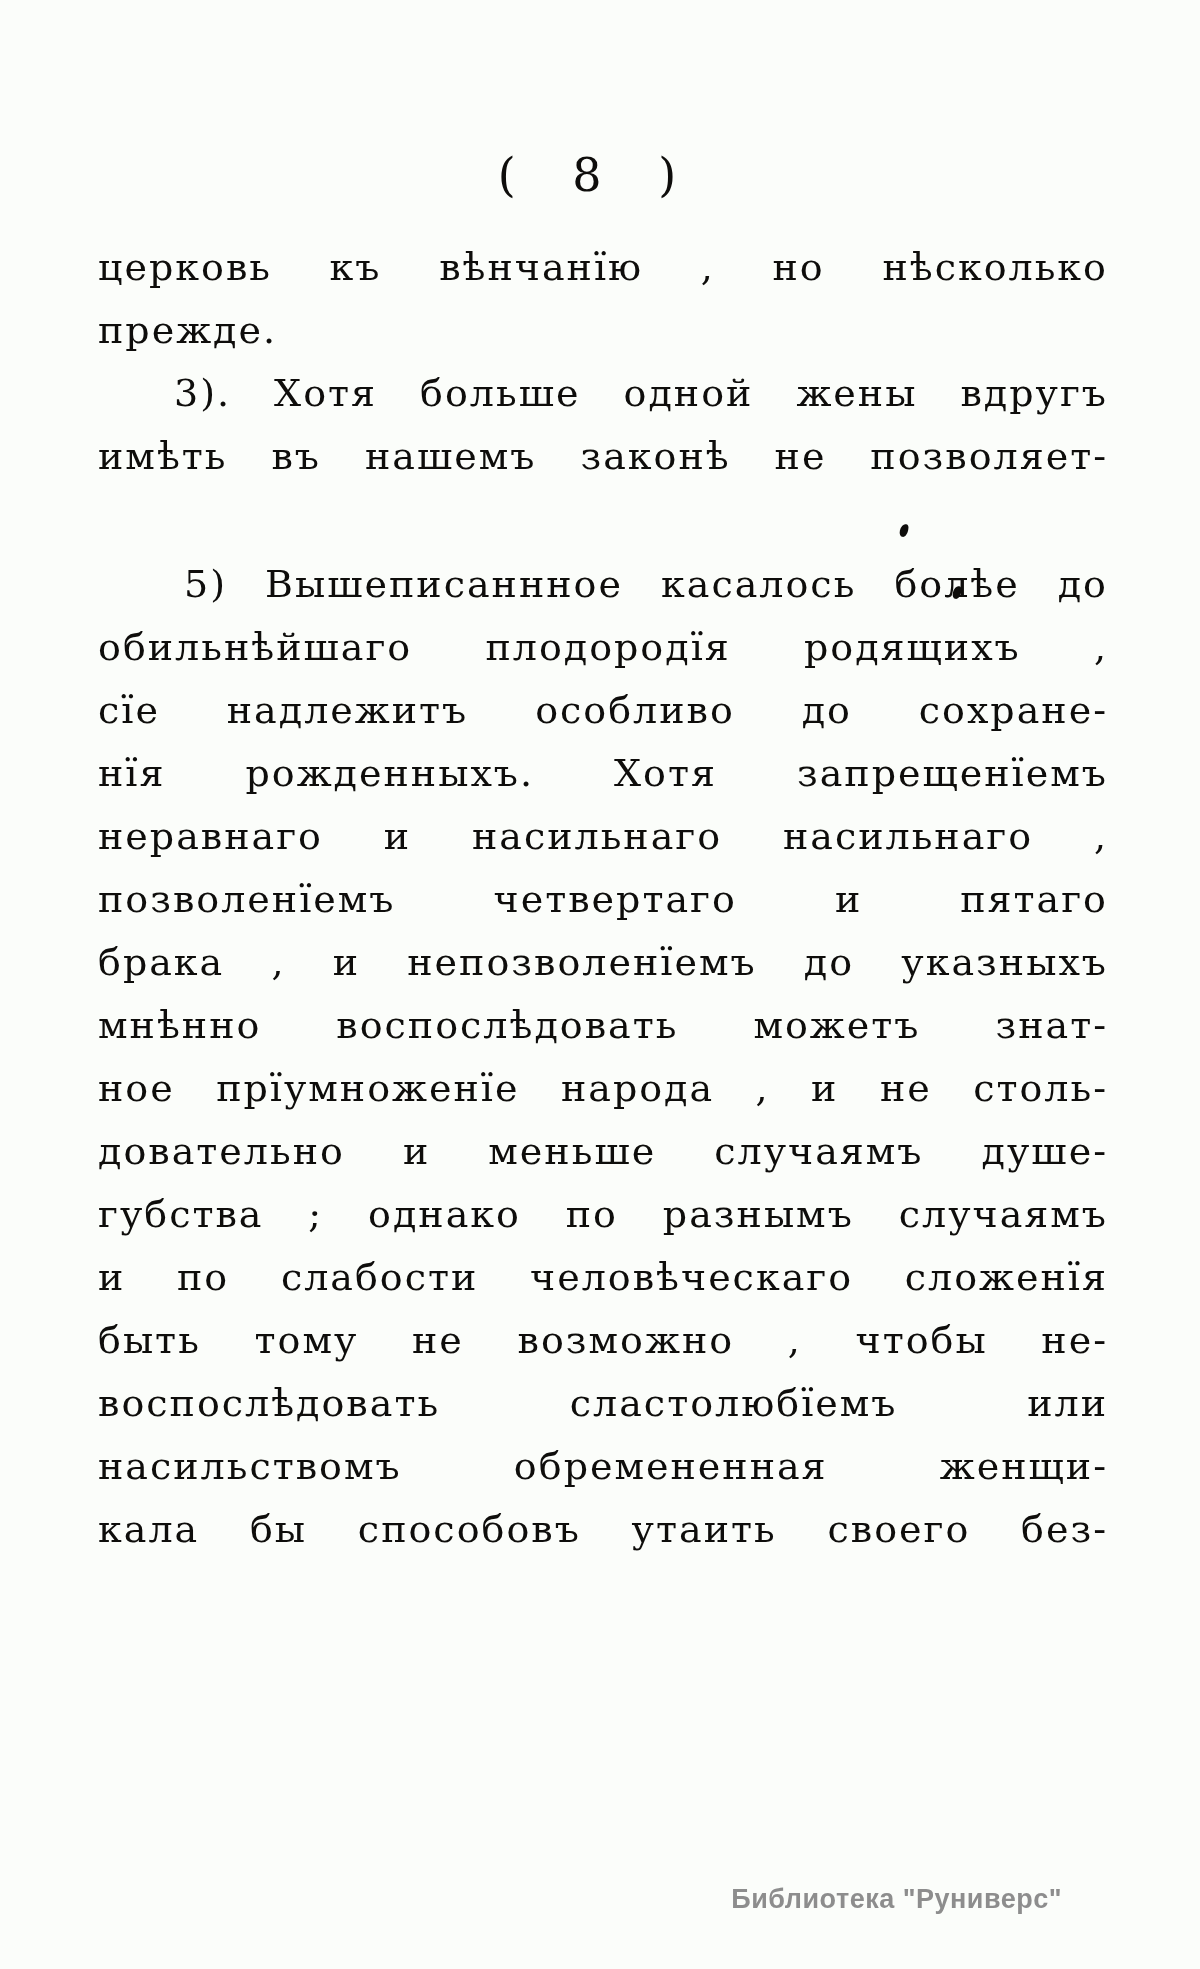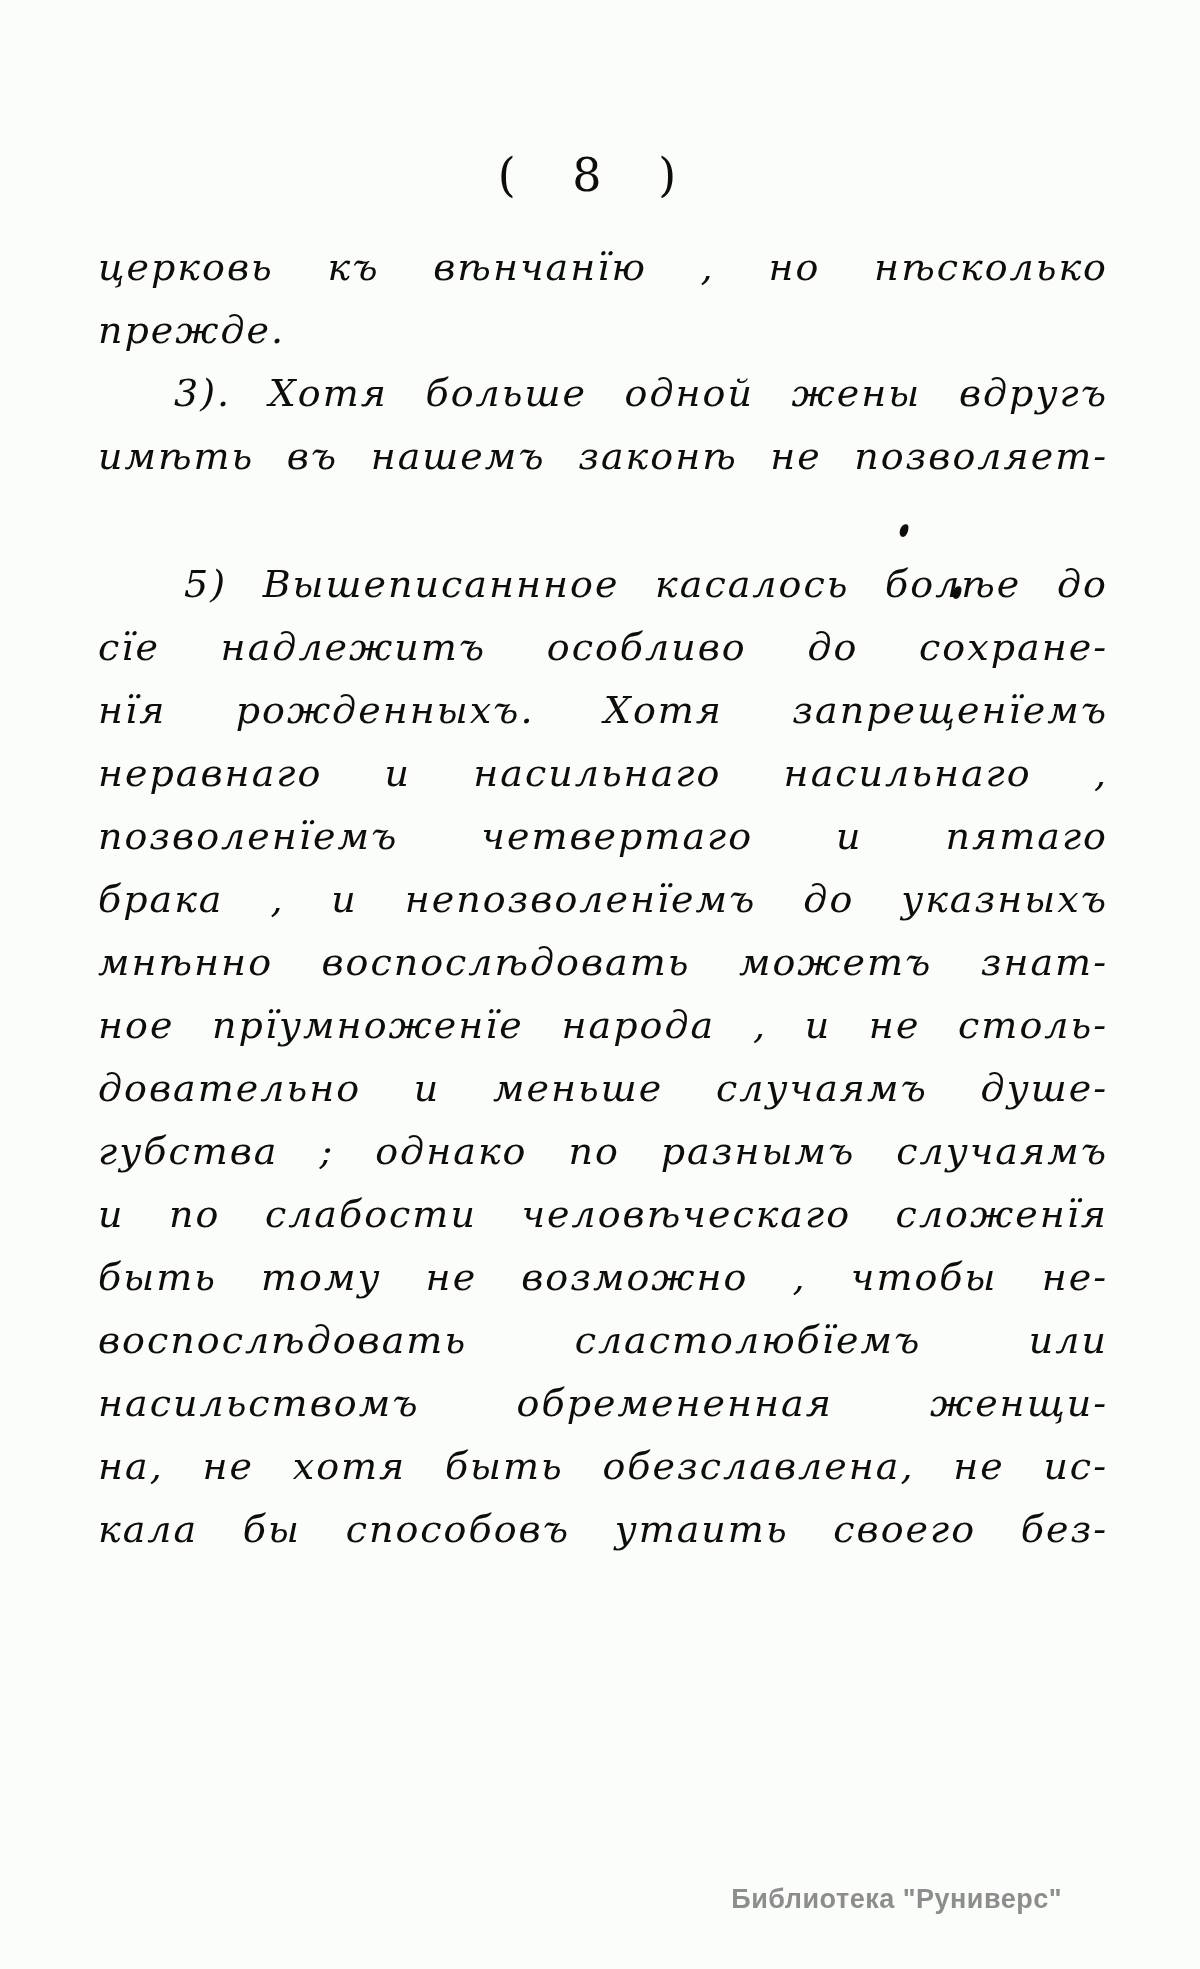--- a/index.html
+++ b/index.html
@@ -39,21 +39,20 @@
   }
   .line{
     font-size:38px;
     line-height:63px;
     height:63px;
     letter-spacing:2px;
     text-align:justify;
     text-align-last:justify;
     white-space:normal;
     overflow:visible;
-    font-style:italic;
   }
   .line.left{
     text-align:center;
     text-align-last:left;
   }
   .line.indent-sm{padding-left:76px;}
   .line.indent-md{padding-left:86px;}
   .line.gap-before{margin-top:65px;}
   .ink-speck{
     position:absolute;
@@ -79,34 +78,34 @@
 <div class="page">
 
   <div class="page-number">( 8 )</div>
 
   <div class="text-block" id="text-block">
       <div class="line justify">церковь къ вѣнчанїю , но нѣсколько</div>
       <div class="line left">прежде.</div>
       <div class="line indent-sm">3). Хотя больше одной жены вдругъ</div>
       <div class="line justify">имѣть въ нашемъ законѣ не позволяет-</div>
       <div class="line indent-md gap-before">5) Вышеписаннное касалось болѣе до</div>
+      <div class="line justify">обильнѣйшаго плодородїя родящихъ ,</div>
       <div class="line justify">сїе надлежитъ особливо до сохране-</div>
       <div class="line justify">нїя рожденныхъ. Хотя запрещенїемъ</div>
       <div class="line justify">неравнаго и насильнаго насильнаго ,</div>
       <div class="line justify">позволенїемъ четвертаго и пятаго</div>
       <div class="line justify">брака , и непозволенїемъ до указныхъ</div>
       <div class="line justify">мнѣнно воспослѣдовать можетъ знат-</div>
       <div class="line justify">ное прїумноженїе народа , и не столь-</div>
       <div class="line justify">довательно и меньше случаямъ душе-</div>
       <div class="line justify">губства ; однако по разнымъ случаямъ</div>
       <div class="line justify">и по слабости человѣческаго сложенїя</div>
       <div class="line justify">быть тому не возможно , чтобы не-</div>
       <div class="line justify">воспослѣдовать сластолюбїемъ или</div>
       <div class="line justify">насильствомъ обремененная женщи-</div>
-      <div class="line justify">на, не хотя быть обезславлена, не ис-</div>
       <div class="line justify">кала бы способовъ утаить своего без-</div>
     </div>
 
   <div class="watermark">Библиотека "Руниверс"</div>
 
 <div class="ink-speck" style="left: 900px; top: 524px;"></div>
     <div class="ink-speck" style="left: 953px; top: 586px;"></div>
   </div>
 
 </body></html>

